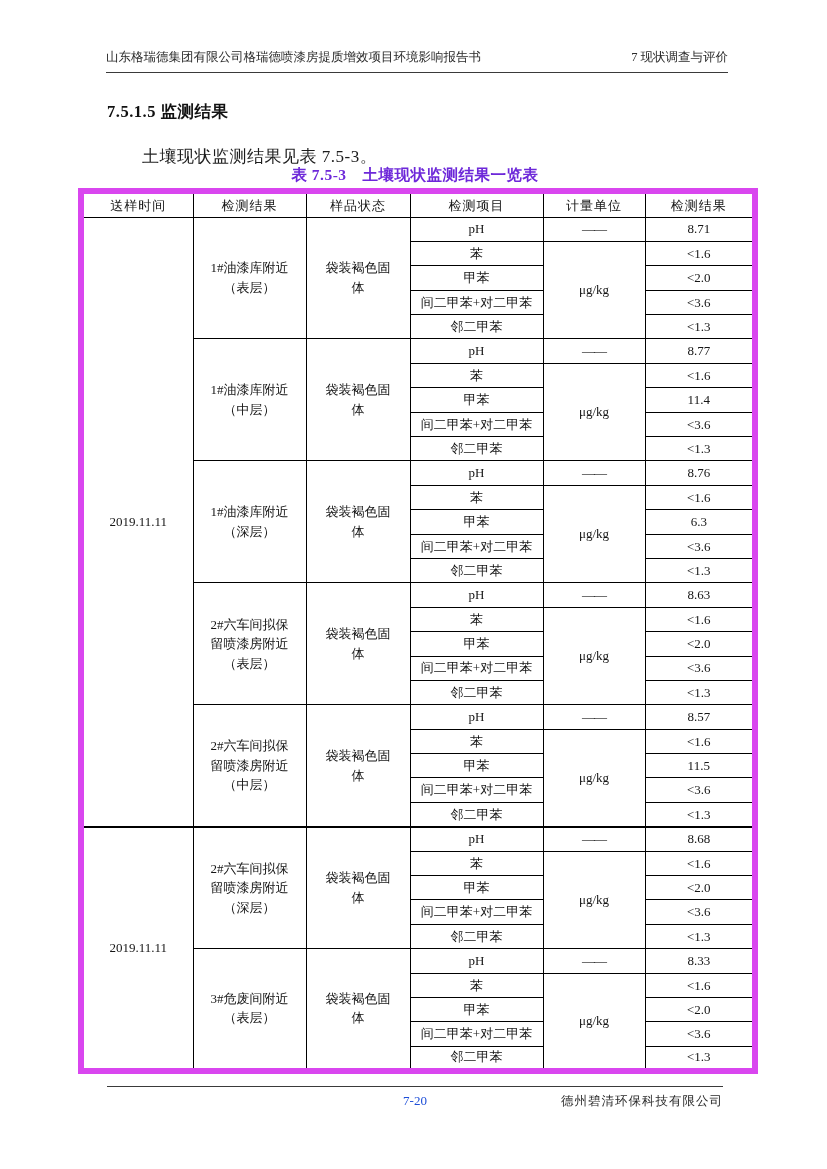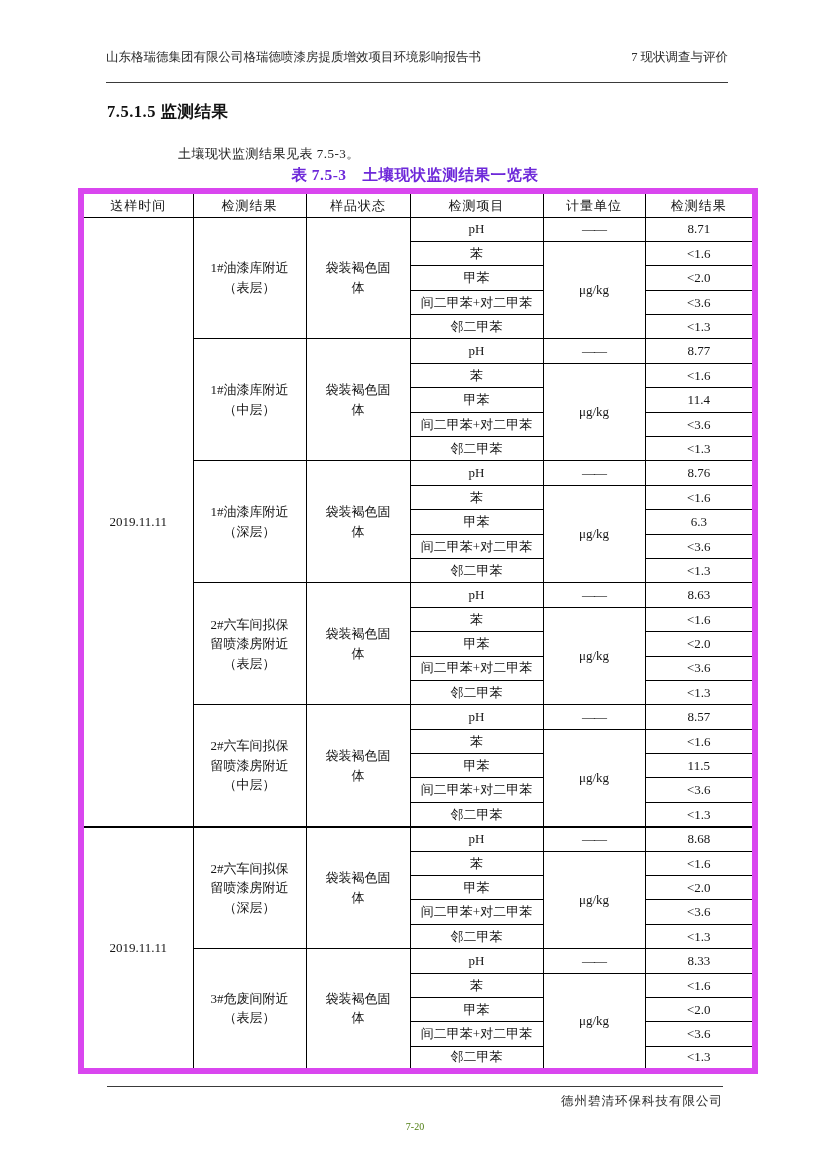--- a/index.html
+++ b/index.html
@@ -16,39 +16,38 @@
   }
   
   .running-header {
     position: absolute;
     top: 49px; left: 106px; width: 622px;
     display: flex;
     justify-content: space-between;
     align-items: flex-start;
     font-size: 12.5px;
     color: #2a2a2a;
-    padding-bottom: 16px;
+    padding-bottom: 6px;
     border-bottom: 1.5px solid #3a3a3a;
   }
   
   .section-heading {
     position: absolute;
     top: 101px; left: 107px;
     font-size: 16.5px;
     font-weight: bold;
     letter-spacing: 0.5px;
     color: #111;
   }
   .intro-para {
     position: absolute;
     top: 145px; left: 142px;
-    font-size: 13px;
+    font-size: 17px;
     color: #1c1c1c;
     letter-spacing: 0.5px;
-    margin-left: 36px;
   }
   .table-title {
     position: absolute;
     top: 165px; left: 78px; width: 674px;
     text-align: center;
     font-size: 15.5px;
     font-weight: bold;
     color: #6d28d9;
     letter-spacing: 0.5px;
   }
@@ -81,24 +80,24 @@
   td.cell-pre { white-space: pre-line; }
   td.unit-dash { letter-spacing: -1px; }
   
   .footer-rule {
     position: absolute;
     top: 1086px; left: 107px; width: 616px;
     border-top: 1.5px solid #3a3a3a;
   }
   .footer-page {
     position: absolute;
-    top: 1121px; left: 107px; width: 616px;
+    top: 1093px; left: 107px; width: 616px;
     text-align: center;
-    font-size: 10px;
-    color: #4d7c0f;
+    font-size: 13px;
+    color: #1d4ed8;
   }
   .footer-company {
     position: absolute;
     top: 1093px; right: 104px;
     font-size: 12.5px;
     color: #2a2a2a;
     letter-spacing: 1px;
     margin-left: 20px;
   }
 </style>

